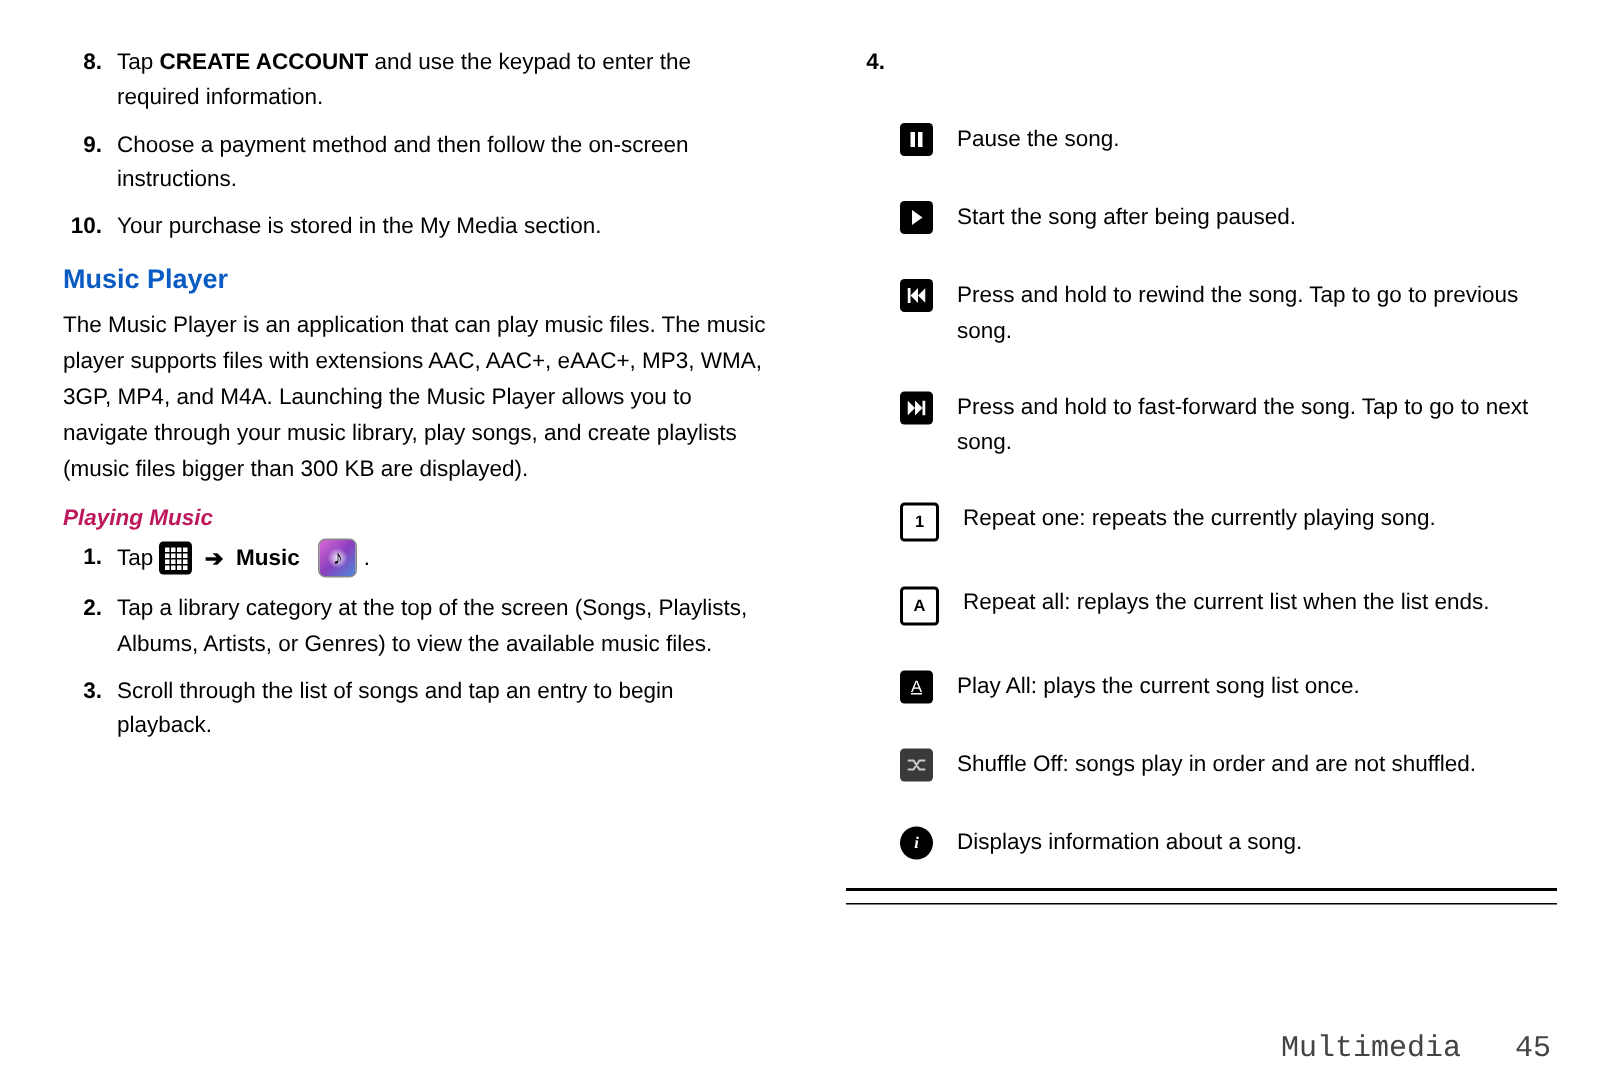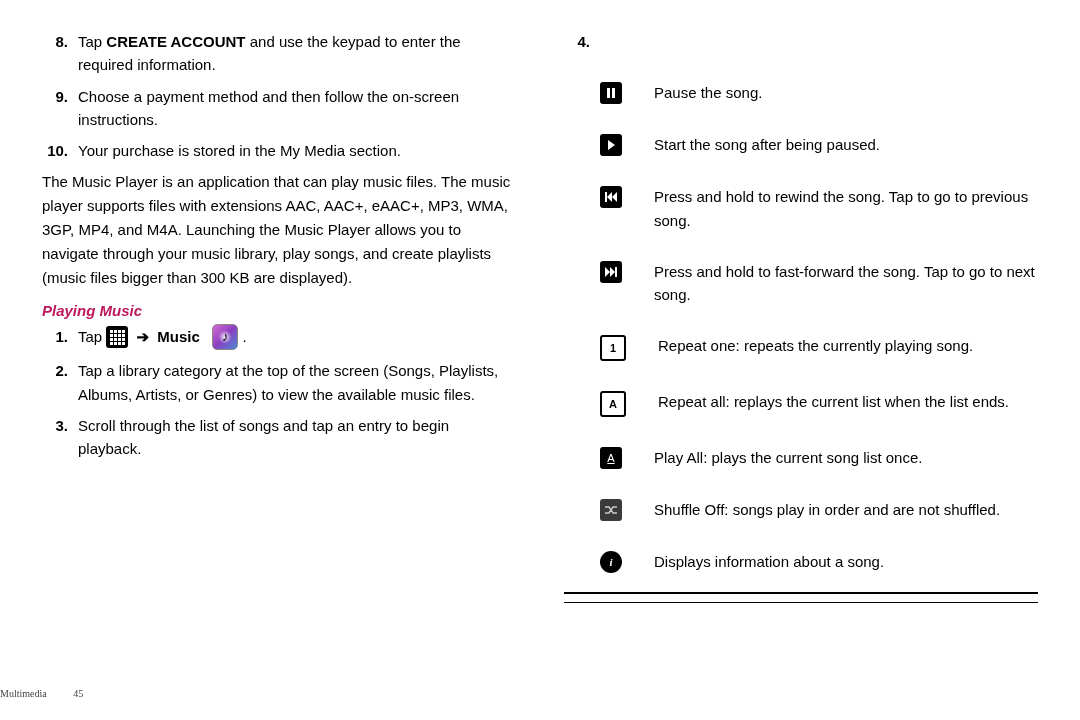--- a/index.html
+++ b/index.html
@@ -89,21 +89,21 @@
       radial-gradient(circle at 50% 50%, rgba(255,255,255,0.9) 0%, rgba(255,255,255,0) 40%),
       linear-gradient(135deg,#d96bd2 0%,#8a3fbf 50%,#4d8ad6 100%);
     border:1px solid #888;
     display:inline-flex;align-items:center;justify-content:center;
     vertical-align:middle;position:relative;top:-1px;
     font-size:13px;
   }
   .ctrl-table{margin-left:0;}
   .ctrl-row{
     display:flex;
-    gap:32px;
+    gap:16px;
     margin-bottom:10px;
     line-height:1.55;
     margin-top:28px;
   }
   .ctrl-row .cticon{
     flex:0 0 22px;
     display:flex;
     justify-content:center;
     padding-top:2px;
   }
@@ -116,24 +116,25 @@
   .rule{
     border:none;border-top:2px solid #000;margin:18px 0 8px 0;
   }
   .rule-thin{border:none;border-top:1px solid #000;margin:6px 0 0 0;}
   .note{
     font-size:13.5px;
     line-height:1.4;
     padding:0 0 0 2px;
   }
   .footer{
-    font-size:10px;
+    text-align:right;
+    font-size:20px;
     color:#444;
     padding:8px 46px 0 0;
-    font-family:Liberation Serif, serif;
+    font-family:Liberation Mono, monospace;
   }
   .footer .pg{padding-left:24px;}
 </style>
 </head>
 <body>
 
 <div class="page">
 
   <div class="col">
     <ol class="ol">
@@ -146,20 +147,21 @@
       <li>
         <span class="num">9.</span>
         <span>Choose a payment method and then follow the on-screen instructions.</span>
       </li>
       <li>
         <span class="num">10.</span>
         <span>Your purchase is stored in the My Media section.</span>
       </li>
     </ol>
 
+    <div class="h2">Music Player</div>
     <p class="para">The Music Player is an application that can play music files. The music player supports files with extensions AAC, AAC+, eAAC+, MP3, WMA, 3GP, MP4, and M4A. Launching the Music Player allows you to navigate through your music library, play songs, and create playlists (music files bigger than 300 KB are displayed).</p>
 
     <div class="h3">Playing Music</div>
 
     <ol class="ol">
       <li>
         <span class="num">1.</span>
         <span>
           <span>Tap </span>
           <span class="icon icon-grid">

